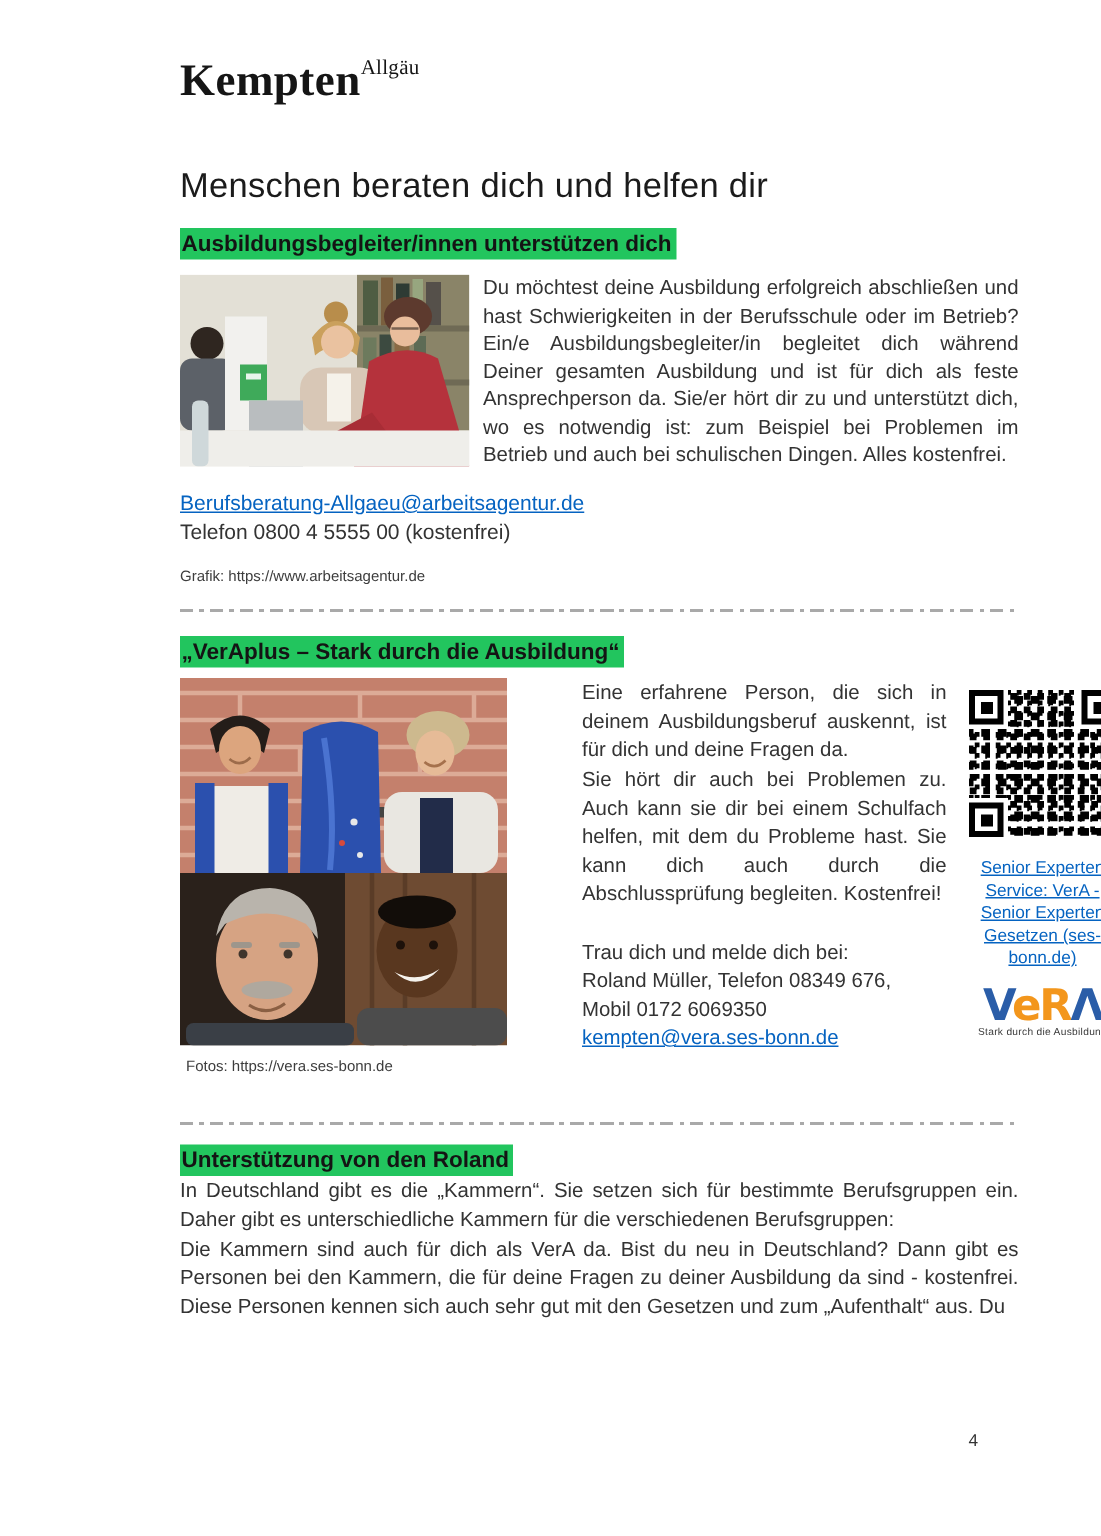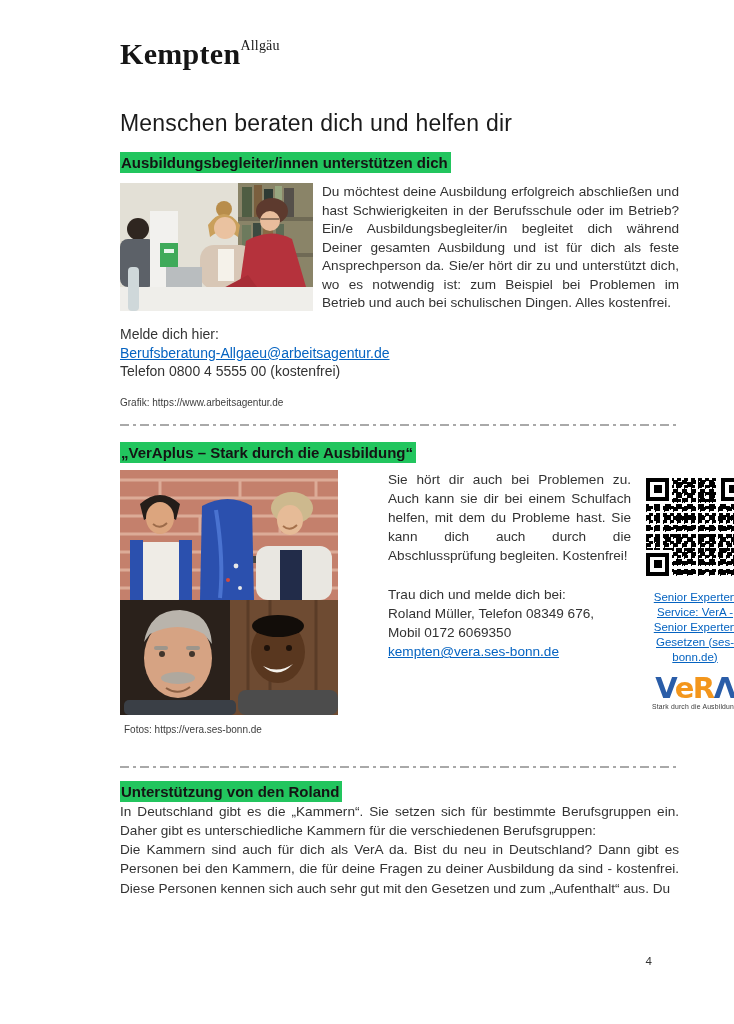--- a/index.html
+++ b/index.html
@@ -119,21 +119,20 @@
           <path d="M128,92 L94,110 L102,124 L140,108 Z" fill="#a82d36"></path>
           <rect x="46" y="84" width="36" height="44" fill="#b9bdbf"></rect>
           <rect x="0" y="104" width="193" height="24" fill="#efeeea"></rect>
           <rect x="8" y="84" width="11" height="44" rx="4" fill="#cfd8da"></rect>
         </svg>
       </div>
       <div class="sec1-text"><span>Du möchtest deine Ausbildung erfolgreich abschließen und hast Schwierigkeiten in der Berufsschule oder im Betrieb? Ein/e </span><span class="b">Ausbildungsbegleiter/in</span><span> begleitet dich während Deiner gesamten Ausbildung und ist für dich als </span><span class="b">feste Ansprechperson</span><span> da. Sie/er hört dir zu und unterstützt dich, wo es notwendig ist: zum Beispiel bei Problemen im Betrieb und auch bei schulischen Dingen. Alles kostenfrei.</span></div>
     </div>
 
     <div class="contact">
-      <span class="b">Melde dich hier:</span>
       <a href="#">Berufsberatung-Allgaeu@arbeitsagentur.de</a><br>
       <span>Telefon 0800 4 5555 00 (kostenfrei)</span>
     </div>
 
     <div class="credit">Grafik: https://www.arbeitsagentur.de</div>
 
     <div class="divider"></div>
 
     <div class="sec2-head"><span class="sec-head">„VerAplus – Stark durch die Ausbildung“</span></div>
 
@@ -200,20 +199,21 @@
           <ellipse cx="158" cy="26" rx="26" ry="11" fill="#120d09"></ellipse>
           <circle cx="147" cy="48" r="3" fill="#1d110a"></circle>
             <circle cx="169" cy="48" r="3" fill="#1d110a"></circle>
           <path d="M143,66 Q158,80 173,64 Q158,74 143,66 Z" fill="#f5f2ec"></path>
           <rect x="118" y="90" width="100" height="25" rx="8" fill="#4c4c4c"></rect>
         </svg>
         <div class="photo-credit">Fotos: https://vera.ses-bonn.de</div>
       </div>
 
       <div class="sec2-text">
+        <p><span>Eine erfahrene Person, die sich in deinem Ausbildungsberuf auskennt, ist </span><span class="b">für dich und deine Fragen da</span><span>.</span></p>
         <p>Sie hört dir auch bei Problemen zu. Auch kann sie dir bei einem Schulfach helfen, mit dem du Probleme hast. Sie kann dich auch durch die Abschlussprüfung begleiten. Kostenfrei!</p>
         <div class="contact2">
           <span class="b" style="display:block;">Trau dich und melde dich bei:</span>
           <span>Roland Müller, Telefon 08349 676,</span><br>
           <span>Mobil 0172 6069350</span><br>
           <a href="#">kempten@vera.ses-bonn.de</a>
         </div>
       </div>
 
       <div class="qr-col">

